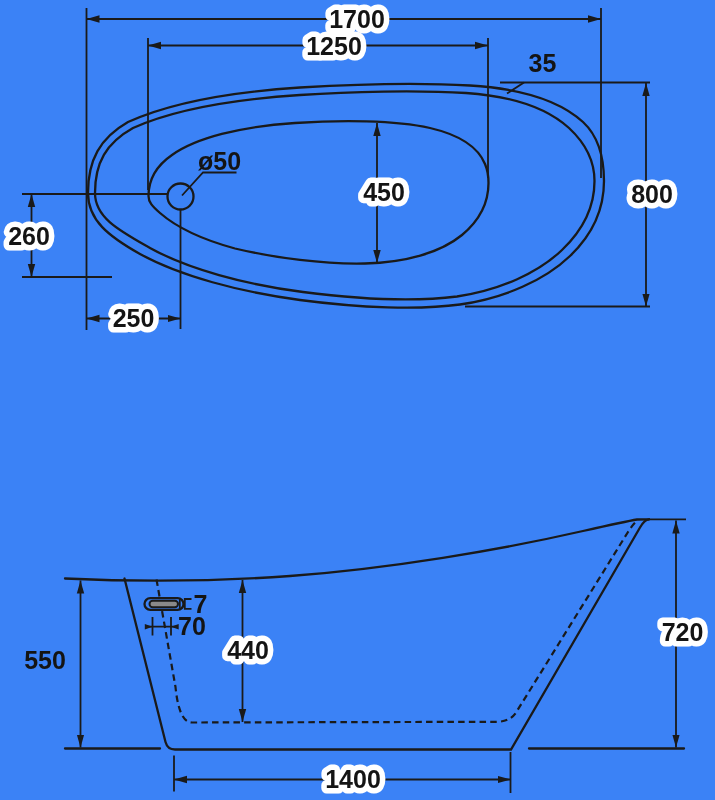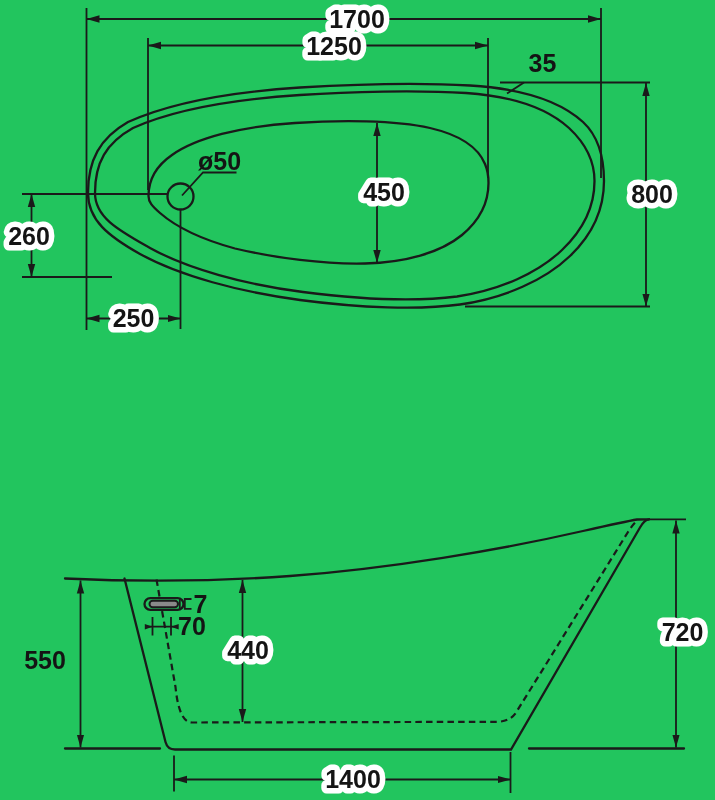--- a/index.html
+++ b/index.html
@@ -1,16 +1,16 @@
 <!DOCTYPE html>
 <html><head>
 <meta charset="utf-8">
 <style>
   html,body{margin:0;padding:0;background:#fff;}
-  #stage{width:715px;height:800px;background:#22c55e;position:relative;}
+  #stage{width:715px;height:800px;background:#3b82f6;position:relative;}
   svg{display:block;}
   .ol{fill:none;stroke:#1a1a1a;stroke-width:2.3;stroke-linecap:round;}
   .dim{fill:none;stroke:#1a1a1a;stroke-width:1.8;stroke-linecap:butt;}
   .dsh{fill:none;stroke:#1a1a1a;stroke-width:2.2;stroke-dasharray:6.5 4.2;stroke-linecap:butt;}
   .txt{font-family:"Liberation Sans",sans-serif;font-weight:700;font-size:25px;fill:#141414;text-anchor:middle;}
   .halo{stroke:#fff;stroke-width:11;paint-order:stroke;stroke-linejoin:round;}
   .arr{fill:#1a1a1a;}
 </style>
 </head>
 <body>

